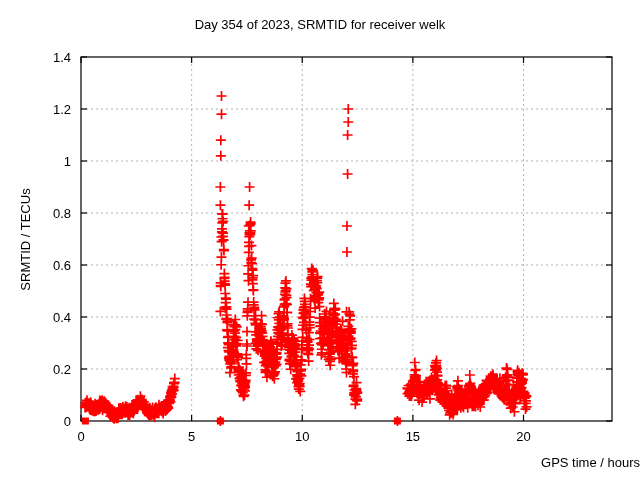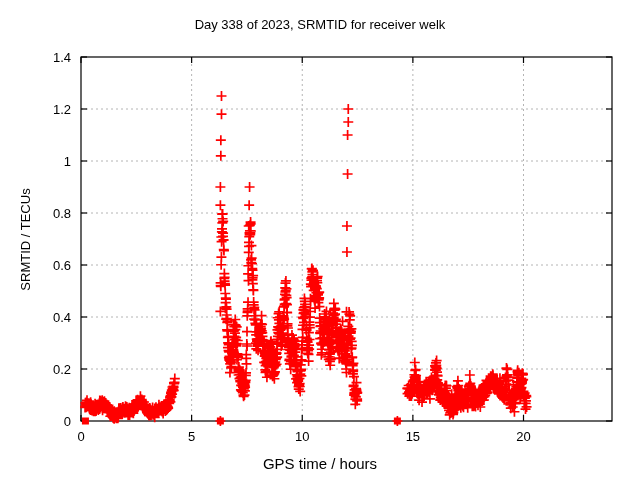--- a/index.html
+++ b/index.html
@@ -29,22 +29,22 @@
     text-align: center;
     font-size: 13px;
     color: #000;
     letter-spacing: 0px;
   }
   .axis-label-x {
     position: absolute;
     left: 0;
     top: 455px;
     width: 640px;
-    text-align: center;
-    font-size: 15px;
+    text-align: right;
+    font-size: 13px;
     color: #000;
   }
   .axis-label-y {
     position: absolute;
     left: -95px;
     top: 232px;
     width: 240px;
     text-align: center;
     font-size: 13px;
     color: #000;
@@ -63,21 +63,21 @@
     font-size: 13px;
     fill: #000;
     font-family: "Liberation Sans", sans-serif;
   }
 </style>
 </head>
 <body>
 
 <div id="figure">
 
-  <div class="plot-title">Day 338 of 2023, SRMTID for receiver welk</div>
+  <div class="plot-title">Day 354 of 2023, SRMTID for receiver welk</div>
   <div class="axis-label-x">GPS time / hours</div>
   <div class="axis-label-y">SRMTID / TECUs</div>
 
   <svg class="canvas" viewBox="0 0 640 480">
     <g id="gridlines">
         <line x1="81" x2="612" y1="369" y2="369" stroke="#b4b4b4" stroke-width="1" stroke-dasharray="2,3"></line>
         <line x1="81" x2="612" y1="317" y2="317" stroke="#b4b4b4" stroke-width="1" stroke-dasharray="2,3"></line>
         <line x1="81" x2="612" y1="265" y2="265" stroke="#b4b4b4" stroke-width="1" stroke-dasharray="2,3"></line>
         <line x1="81" x2="612" y1="212.99999999999997" y2="212.99999999999997" stroke="#b4b4b4" stroke-width="1" stroke-dasharray="2,3"></line>
         <line x1="81" x2="612" y1="161" y2="161" stroke="#b4b4b4" stroke-width="1" stroke-dasharray="2,3"></line>

